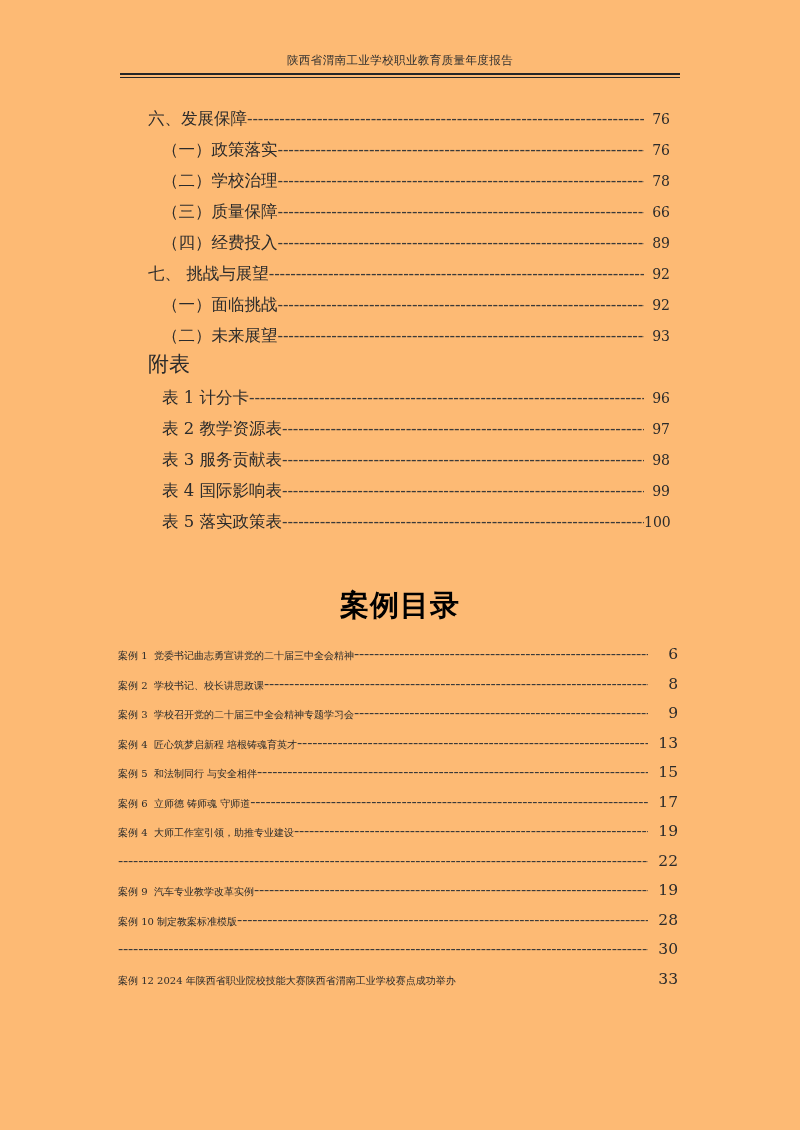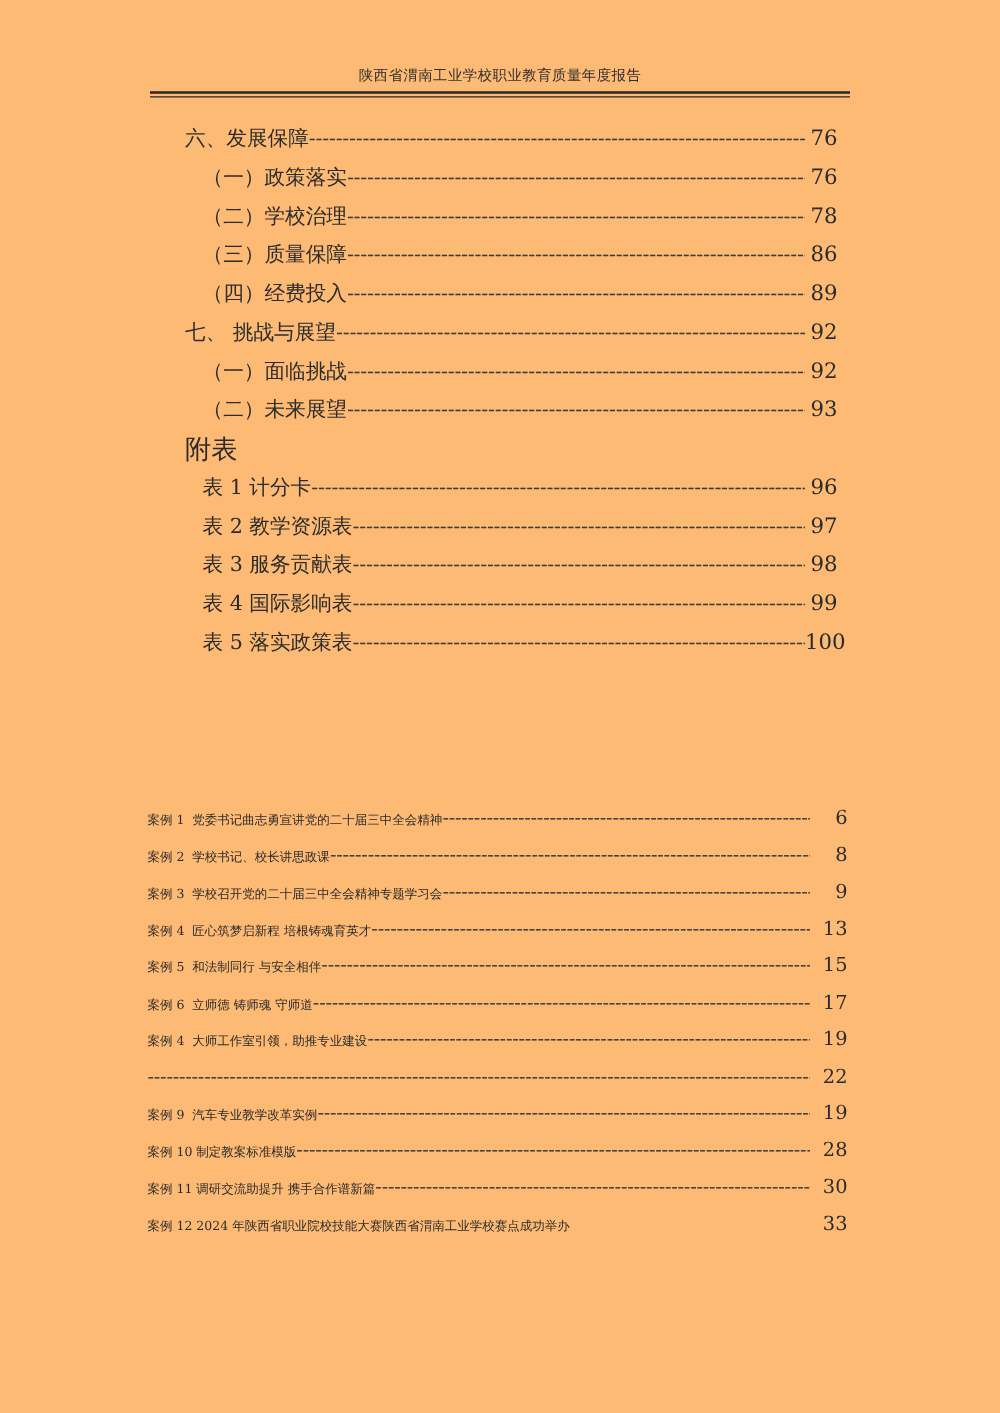--- a/index.html
+++ b/index.html
@@ -71,29 +71,29 @@
     white-space: nowrap;
     font-size: 16.5px;
     line-height: 1;
     letter-spacing: -0.2px;
     color: #3a3a3a;
     min-width: 0;
   }
   .toc-row .pageno {
     flex: 0 0 auto;
     text-align: right;
-    font-size: 17px;
+    font-size: 14px;
     line-height: 1;
     white-space: pre;
   }
 
   
   #outline-list { top: 96px; }
   #outline-list .toc-row { width: 522px; margin-left: 148px; }
-  #outline-list .row-wrap { height: 31px; display: flex; align-items: center; }
+  #outline-list .row-wrap { height: 31px; display: flex; align-items: flex-end; }
   #outline-list .pageno { width: 26px; }
 
   .lvl1 .label { padding-left: 0px; }
   .lvl2 .label { padding-left: 14px; }
 
   
   .plain-row {
     width: 522px;
     margin-left: 148px;
     font-size: 21px;
@@ -153,21 +153,21 @@
         <div class="toc-row lvl2">
           <span class="label">（二）学校治理</span>
           <span class="leader">--------------------------------------------------------------------------------------------------------------------------------------------</span>
           <span class="pageno">78</span>
         </div>
       </div>
       <div class="row-wrap">
         <div class="toc-row lvl2">
           <span class="label">（三）质量保障</span>
           <span class="leader">--------------------------------------------------------------------------------------------------------------------------------------------</span>
-          <span class="pageno">86</span>
+          <span class="pageno">66</span>
         </div>
       </div>
       <div class="row-wrap">
         <div class="toc-row lvl2">
           <span class="label">（四）经费投入</span>
           <span class="leader">--------------------------------------------------------------------------------------------------------------------------------------------</span>
           <span class="pageno">89</span>
         </div>
       </div>
       <div class="row-wrap">
@@ -224,20 +224,21 @@
       </div>
       <div class="row-wrap">
         <div class="toc-row lvl2">
           <span class="label">表 5 落实政策表</span>
           <span class="leader">--------------------------------------------------------------------------------------------------------------------------------------------</span>
           <span class="pageno">100</span>
         </div>
       </div>
     </div>
 
+  <div class="case-heading">案例目录</div>
 
   <div class="toc-block" id="case-list">
       <div class="row-wrap">
         <div class="toc-row ">
           <span class="label">案例 1  党委书记曲志勇宣讲党的二十届三中全会精神</span>
           <span class="leader">--------------------------------------------------------------------------------------------------------------------------------------------</span>
           <span class="pageno">6</span>
         </div>
       </div>
       <div class="row-wrap">
@@ -297,21 +298,20 @@
       </div>
       <div class="row-wrap">
         <div class="toc-row ">
           <span class="label">案例 10 制定教案标准模版</span>
           <span class="leader">--------------------------------------------------------------------------------------------------------------------------------------------</span>
           <span class="pageno">28</span>
         </div>
       </div>
       <div class="row-wrap">
         <div class="toc-row ">
-          <span class="label">案例 11 调研交流助提升 携手合作谱新篇</span>
           <span class="leader">--------------------------------------------------------------------------------------------------------------------------------------------</span>
           <span class="pageno">30</span>
         </div>
       </div>
       <div class="row-wrap">
         <div class="toc-row overflow-row no-leader">
           <span class="label">案例 12 2024 年陕西省职业院校技能大赛陕西省渭南工业学校赛点成功举办</span>
           <span class="leader"></span>
           <span class="pageno" style="width: auto;"> 33</span>
         </div>

